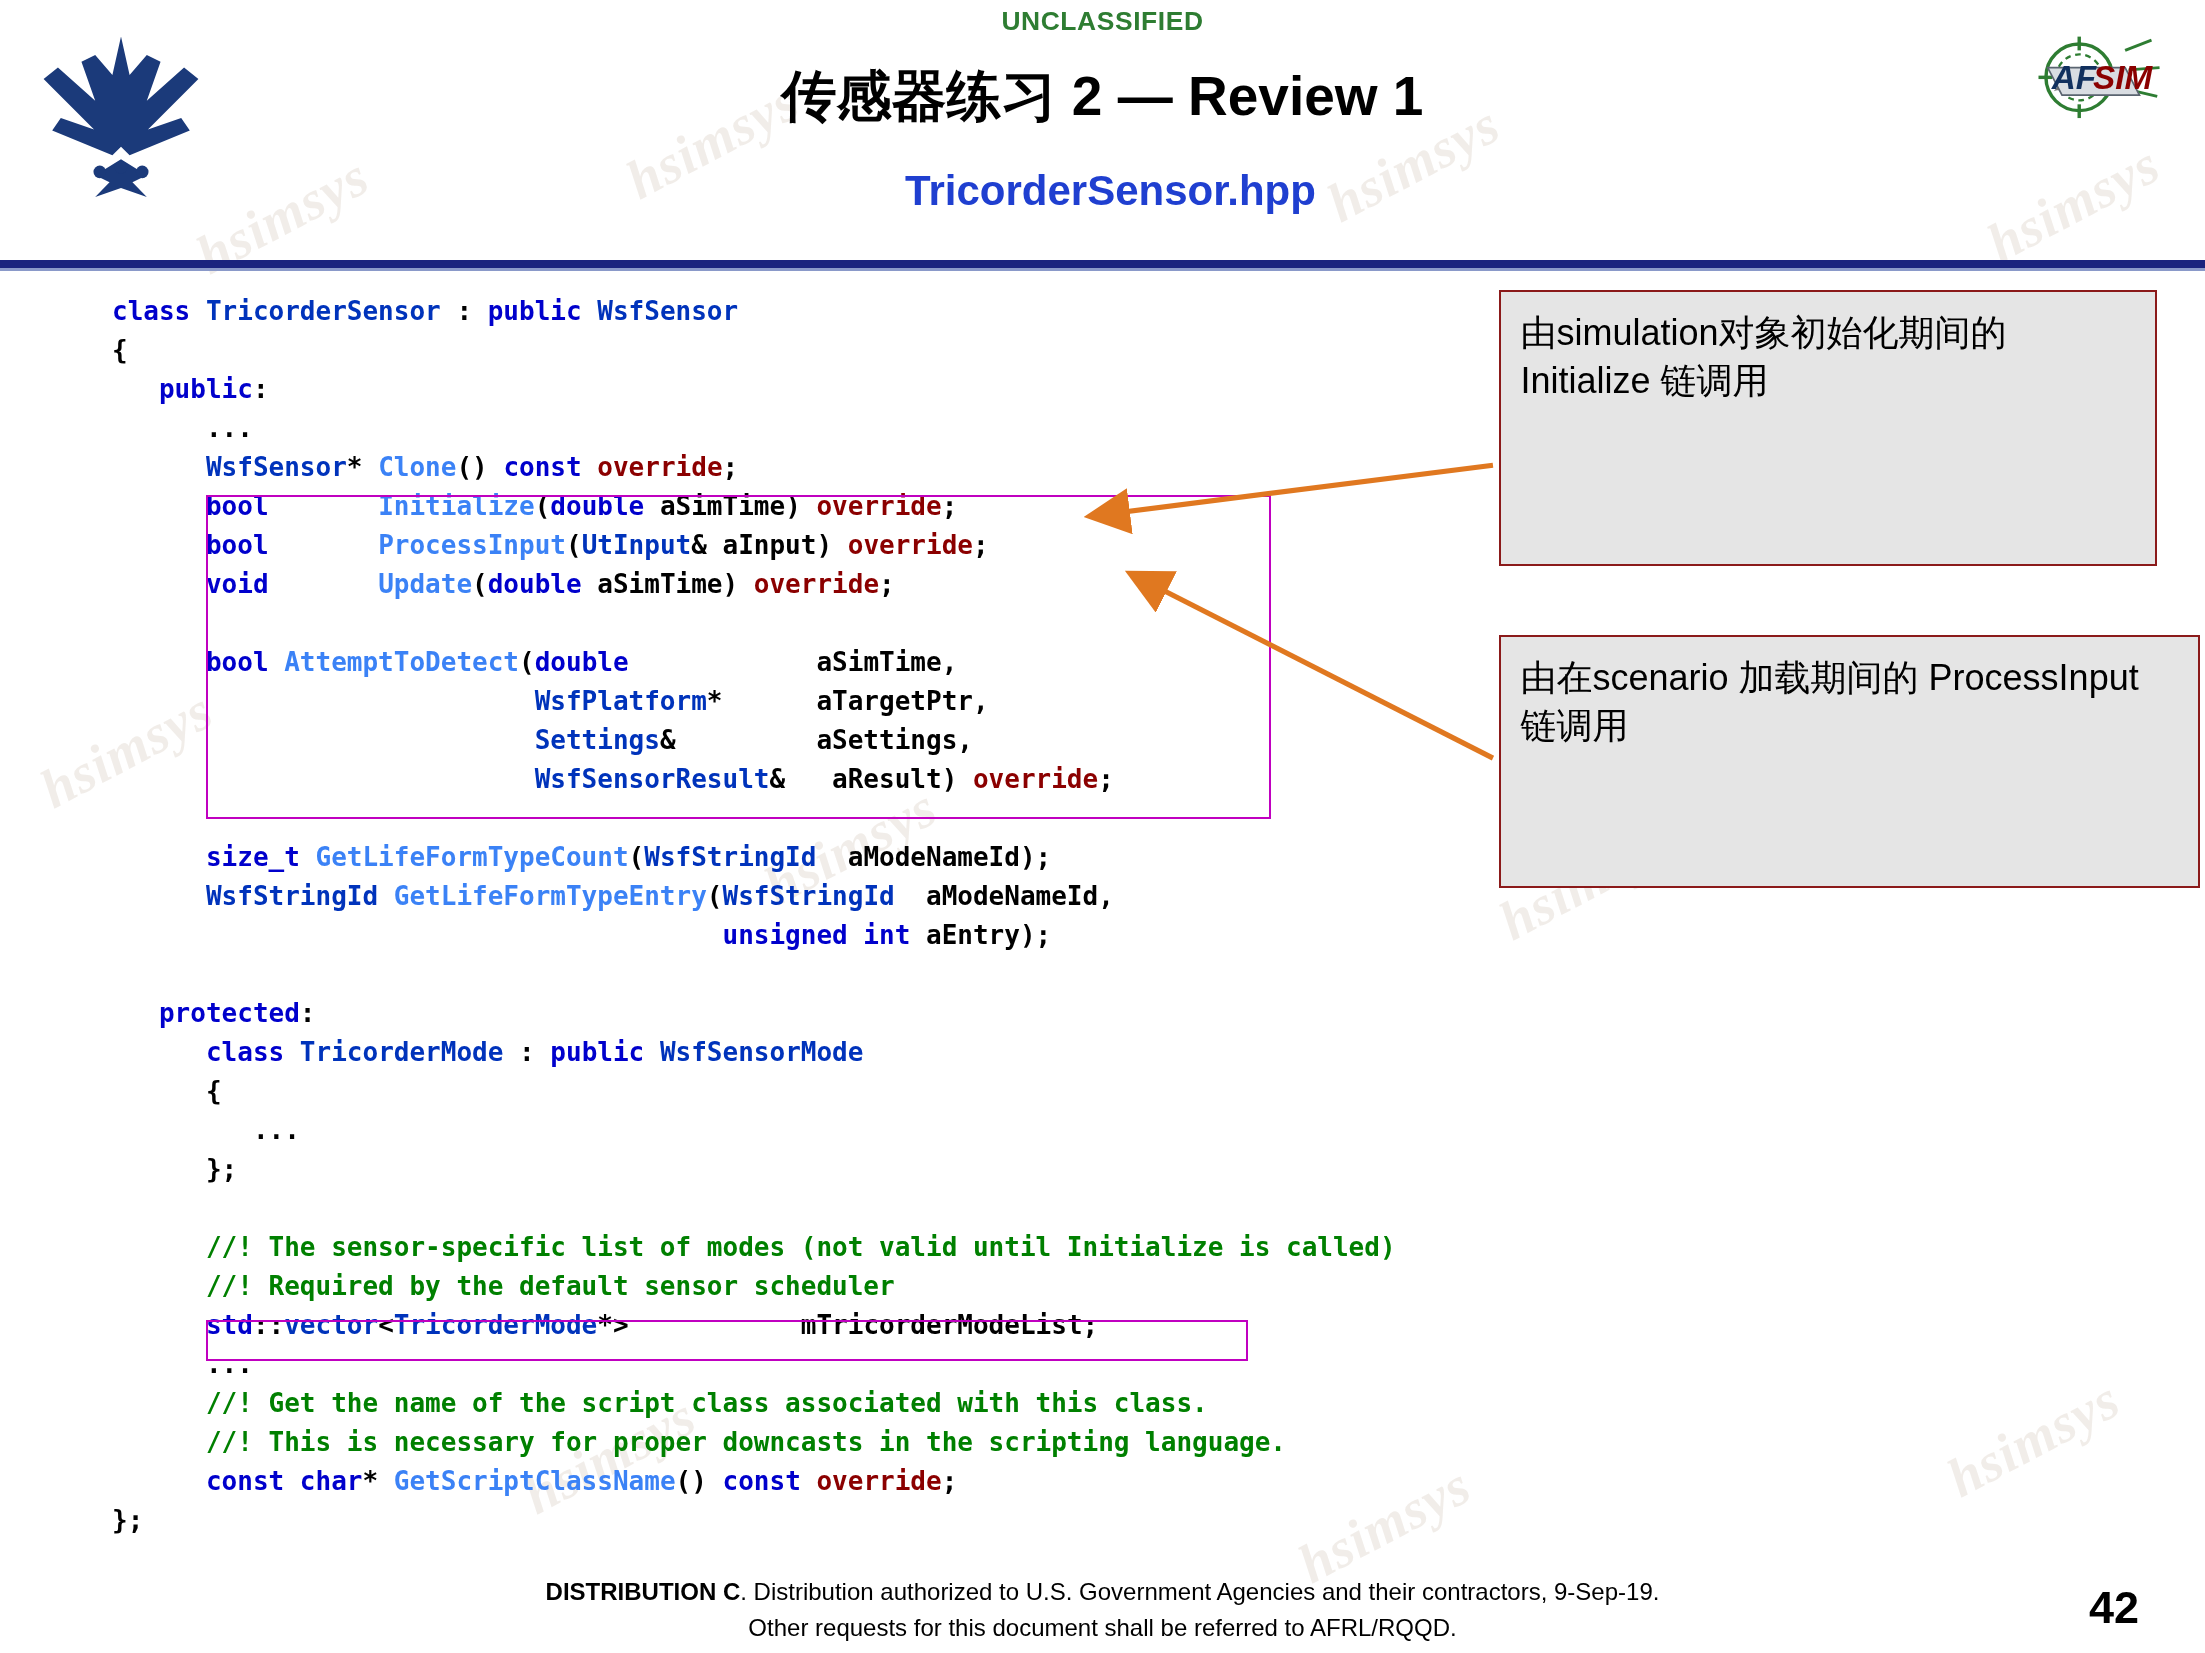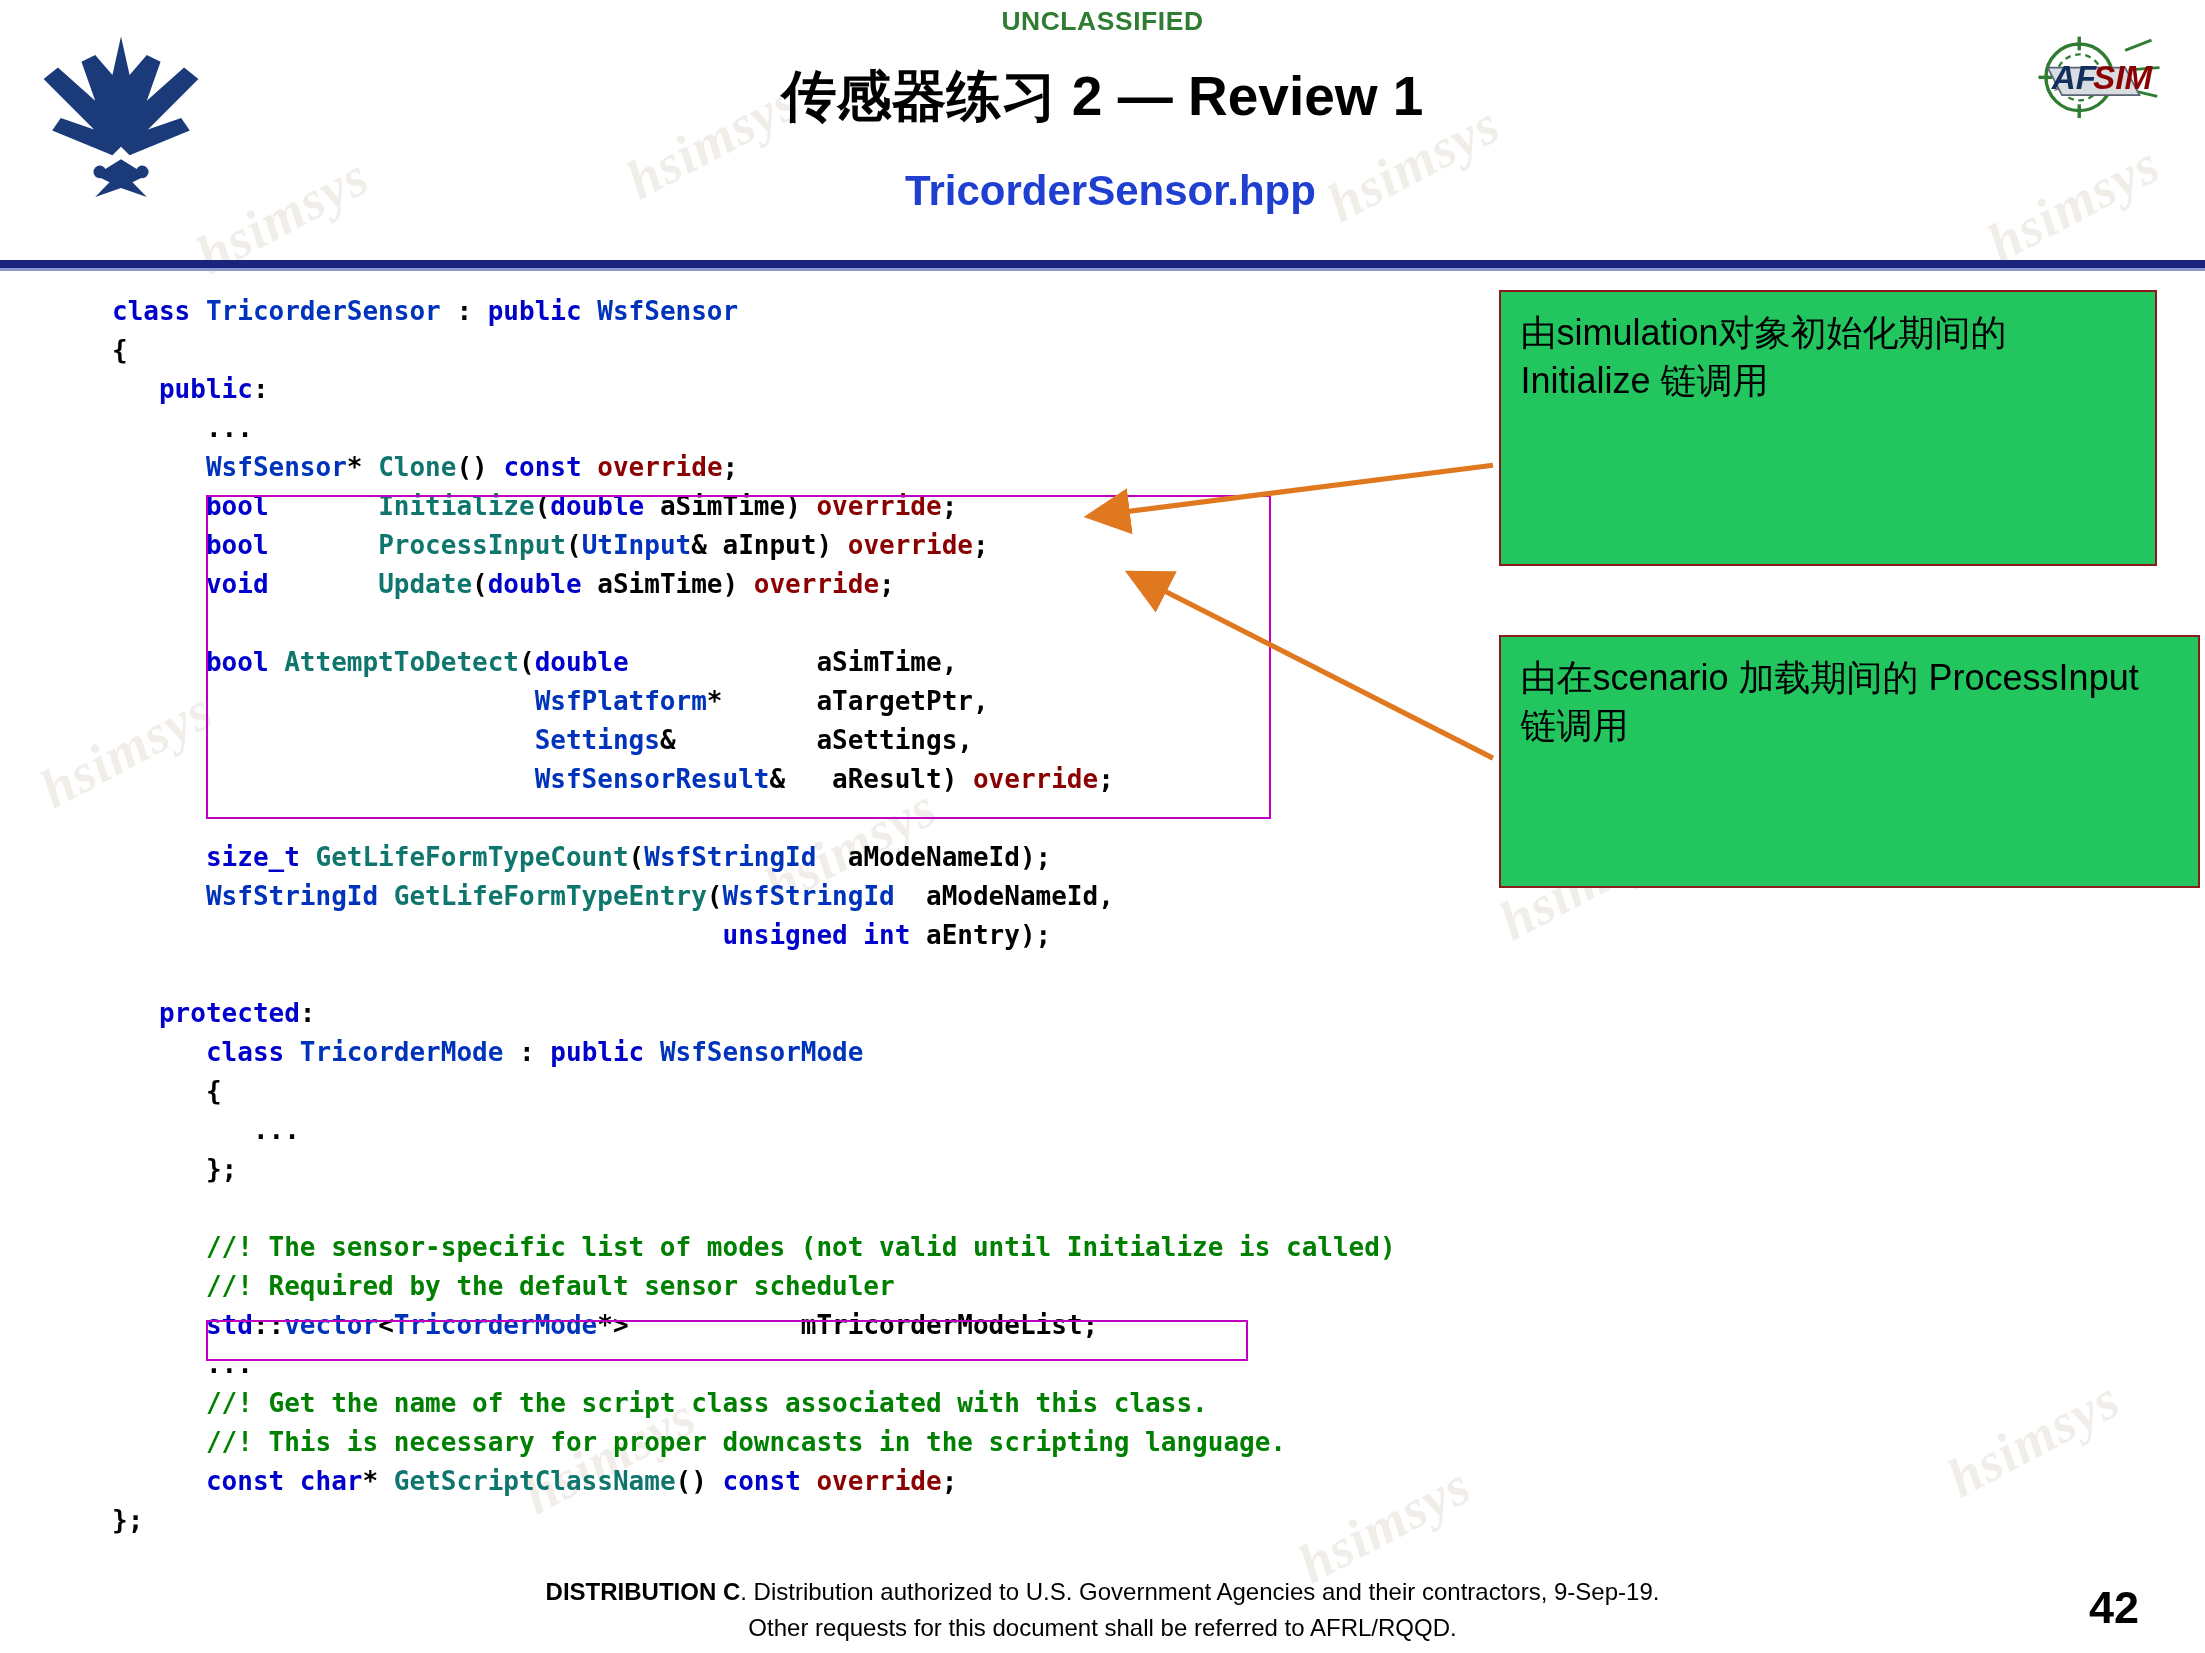--- a/index.html
+++ b/index.html
@@ -104,40 +104,40 @@
     top: 292px;
     font-family: "DejaVu Sans Mono", monospace;
     font-size: 26px;
     font-weight: bold;
     line-height: 39px;
     white-space: pre;
     color: #000000;
   }
   .kw   { color: #0000cc; }      
   .typ  { color: #0033bb; }      
-  .fn   { color: #0f766e; }      
+  .fn   { color: #3b82f6; }      
   .cmt  { color: #008000; }      
   .pl   { color: #000000; }      
   .ov   { color: #8b0000; }      
 
   
   .hl-box {
     position: absolute;
     border: 2.9px solid #c000c0;
     box-sizing: border-box;
     pointer-events: none;
   }
   #hl-virtuals { left: 206px; top: 495px; width: 1065px; height: 324px; }
   #hl-vector   { left: 206px; top: 1320px; width: 1042px; height: 41px; }
 
   
   .callout {
     position: absolute;
     border: 2.9px solid #8b1a1a;
-    background: #22c55e;
+    background: #e5e5e5;
     box-sizing: border-box;
     color: #000000;
     font-size: 36px;
     line-height: 48px;
     padding: 17px 19.5px;
   }
   #callout-1 { left: 1499px; top: 290px; width: 658px; height: 276px; }
   #callout-2 { left: 1499px; top: 635px; width: 701px; height: 253px; }
 
   .arrow-svg {

